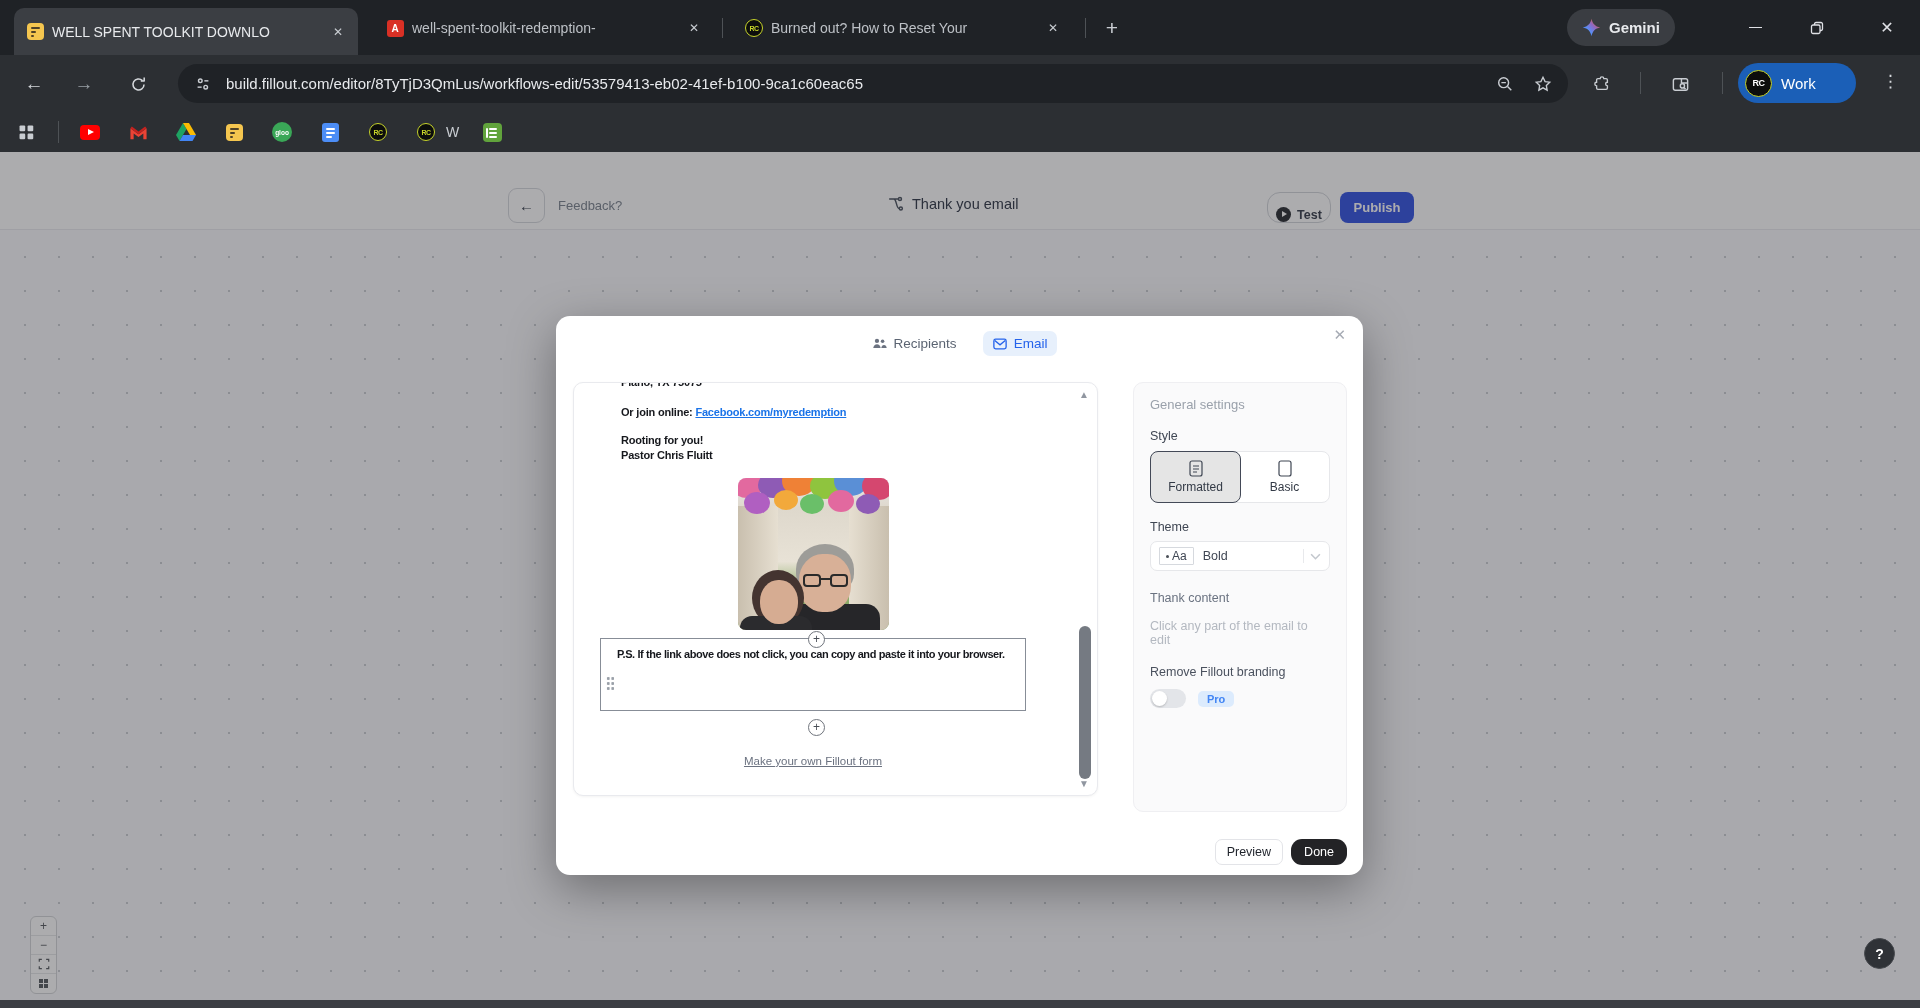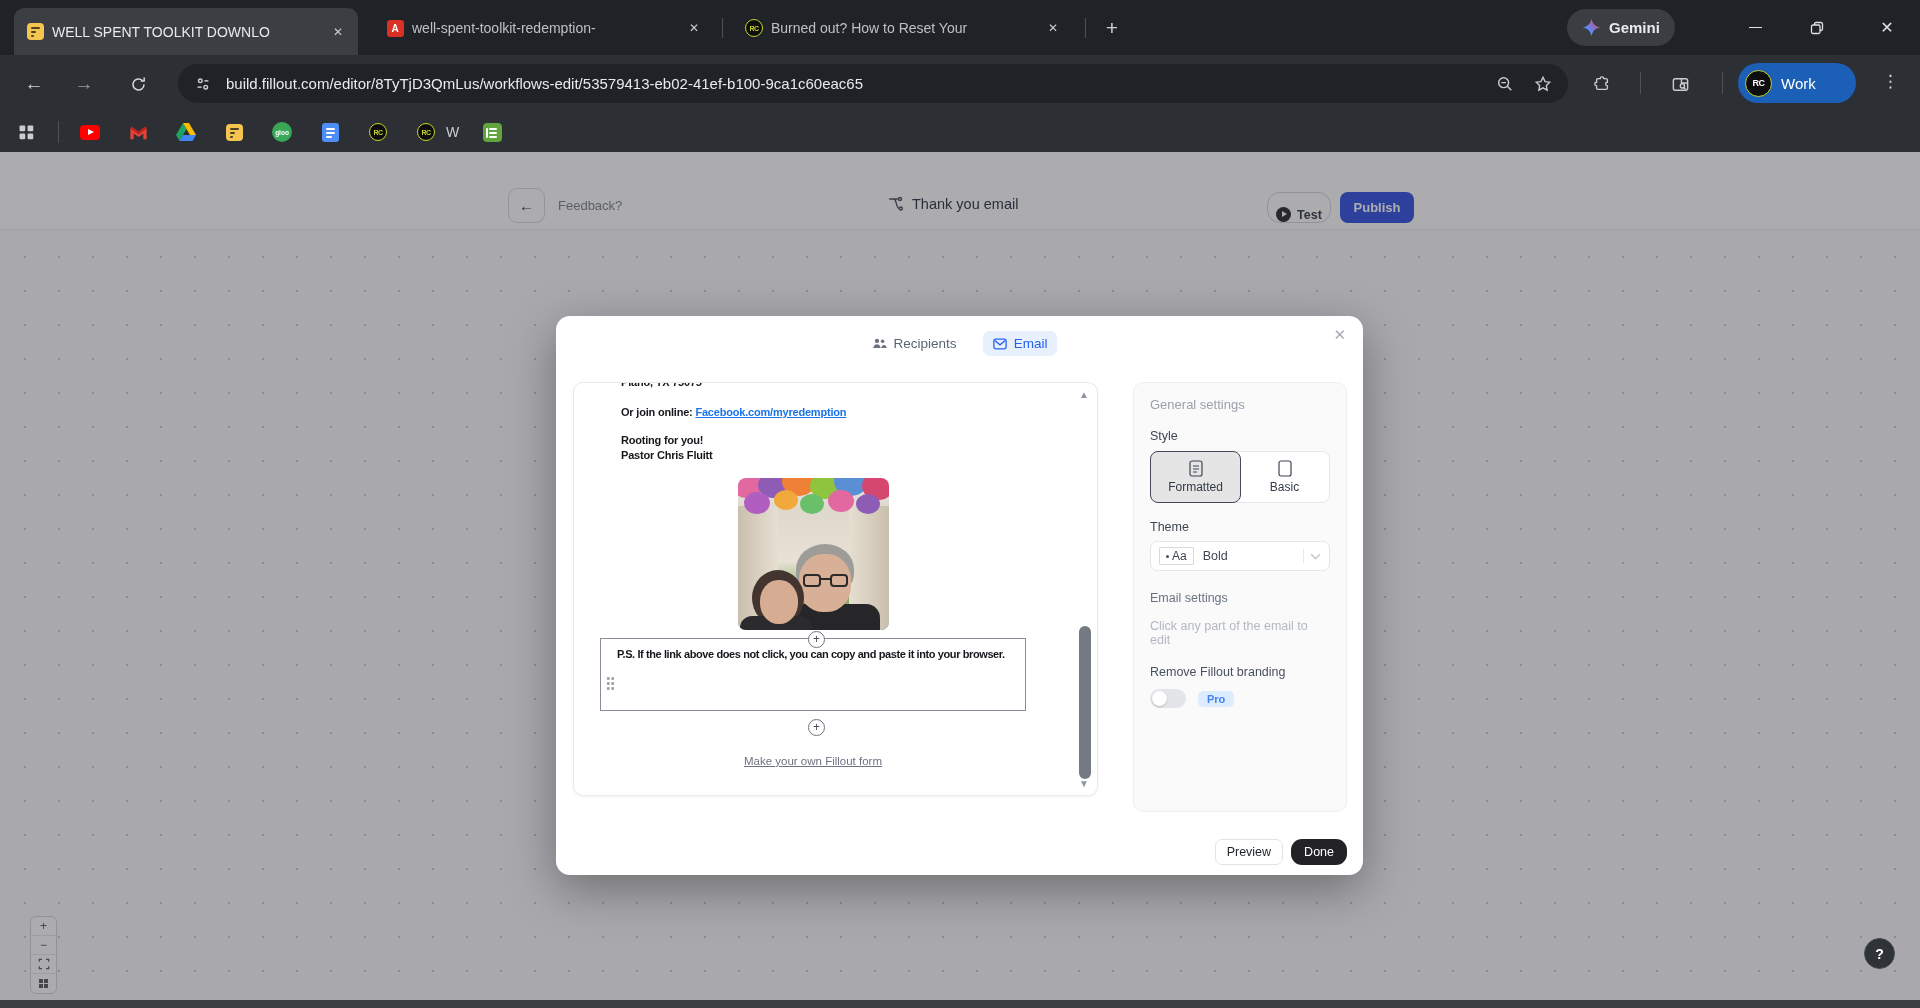--- a/index.html
+++ b/index.html
@@ -453,21 +453,21 @@
             <span>Aa</span>
           </span>
         <span class="dd-val">Bold</span>
         <span class="dd-right">
           <span class="dd-sep"></span>
           <svg width="11" height="7" viewBox="0 0 12 8" fill="none" stroke="#c3c7cd" stroke-width="1.8">
               <path d="M1 1.5 6 6.5 11 1.5"></path>
             </svg>
         </span>
       </div>
-      <div class="lbl" style="margin-top:20px; color:#6a7280;">Email settings</div>
+      <div class="lbl" style="margin-top:20px; color:#6a7280;">Thank content</div>
       <div class="hint">Click any part of the email to edit</div>
       <div class="lbl" style="margin-top:18px; color:#4a515e;">Remove Fillout branding</div>
       <div class="toggle-row">
         <div class="toggle"></div>
         <span class="pro">Pro</span>
       </div>
     </div>
 
     <div class="mfooter">
       <button class="btn-preview">Preview</button>

